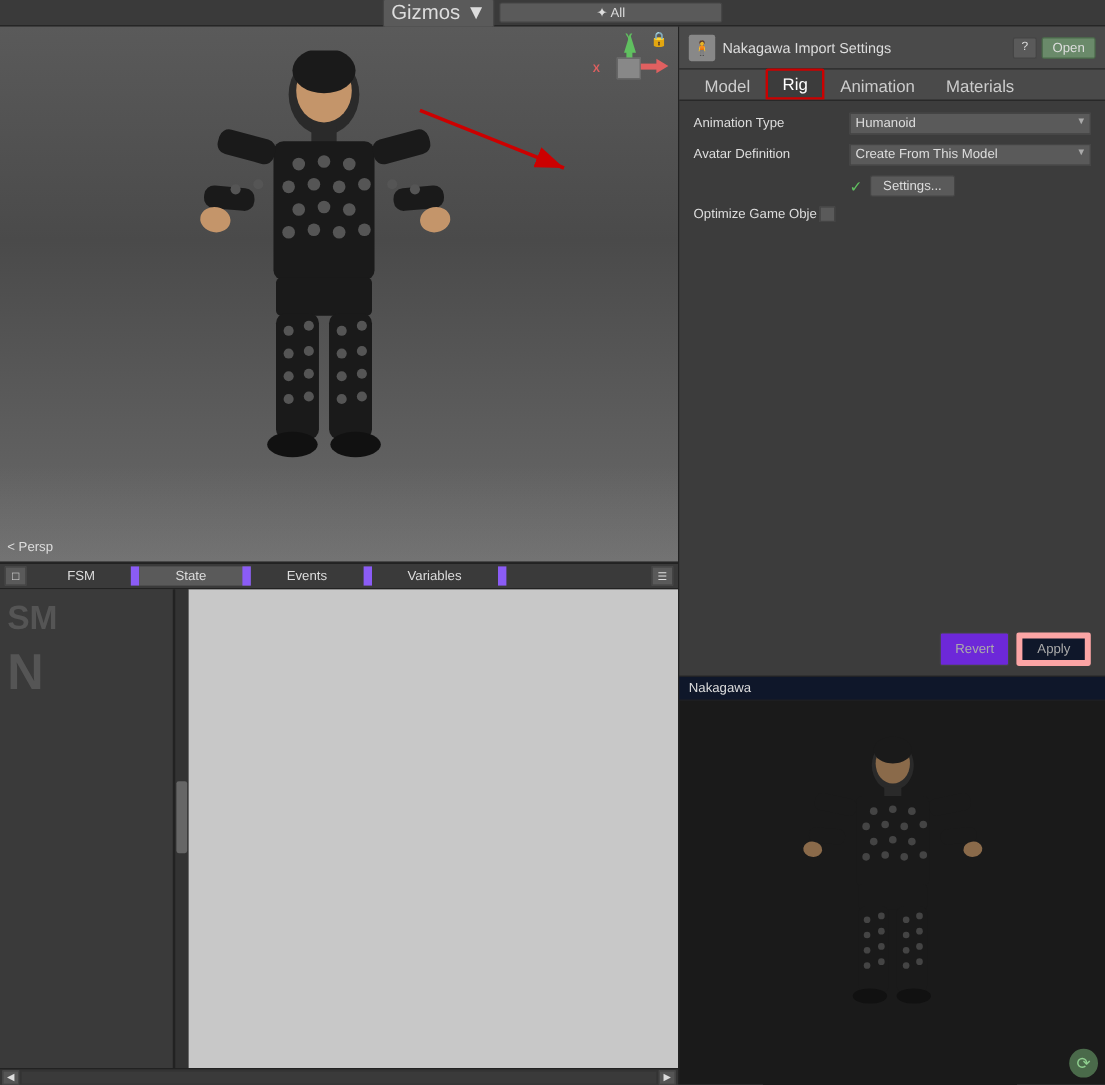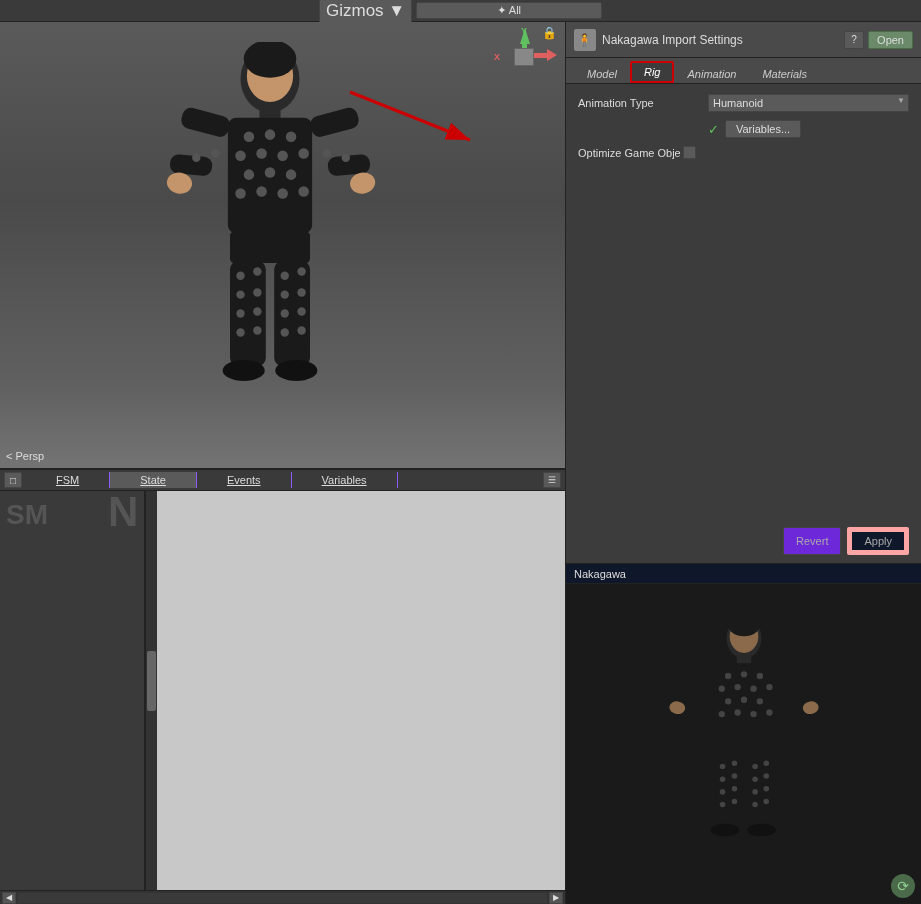--- a/index.html
+++ b/index.html
@@ -125,22 +125,21 @@
     }
     .fsm-tabs {
       display: flex;
       flex: 1;
     }
     .fsm-tab {
       padding: 2px 30px;
       font-size: 11px;
       color: #ddd;
       cursor: pointer;
-      border-right: 1px solid #8b5cf6;
-      text-decoration: underline;
+      border-right: 7px solid #8b5cf6;
     }
     .fsm-tab.active {
       background: #5a5a5a;
     }
 
     .fsm-menu-btn {
       width: 18px;
       height: 16px;
       background: #5a5a5a;
       border: 1px solid #444;
@@ -155,24 +154,23 @@
     .fsm-content {
       flex: 1;
       display: flex;
       overflow: hidden;
     }
     .fsm-sidebar {
       width: 145px;
       background: #3a3a3a;
       border-right: 1px solid #222;
       display: flex;
-      flex-direction: row;
+      flex-direction: column;
       overflow: hidden;
       flex-shrink: 0;
-      gap: 48px;
     }
     .fsm-sidebar-label {
       font-size: 28px;
       font-weight: bold;
       color: #555;
       padding: 10px 6px;
       line-height: 1;
     }
     .fsm-sidebar-label2 {
       font-size: 42px;
@@ -301,28 +299,27 @@
       height: 26px;
       background: #4a4a4a;
       display: flex;
       align-items: flex-end;
       padding: 0 8px;
       border-bottom: 1px solid #222;
       flex-shrink: 0;
     }
     .tab-item {
       padding: 3px 12px;
-      font-size: 11px;
+      font-size: 14px;
       color: #ccc;
       cursor: pointer;
       border: 1px solid transparent;
       border-bottom: none;
       border-radius: 2px 2px 0 0;
       background: transparent;
-      font-style: italic;
     }
     .tab-item.highlighted {
       background: #3c3c3c;
       border: 2px solid #c00;
       color: #fff;
     }
 
     
     .settings-content {
       flex: 1;
@@ -684,24 +681,33 @@
         <div class="select-wrapper">
           <select>
             <option>Humanoid</option>
             <option>None</option>
             <option>Legacy</option>
             <option>Generic</option>
           </select>
         </div>
       </div>
 
+      <div class="settings-row">
+        <div class="settings-label">Avatar Definition</div>
+        <div class="select-wrapper">
+          <select>
+            <option>Create From This Model</option>
+            <option>Copy From Other Avatar</option>
+          </select>
+        </div>
+      </div>
 
       <div class="configure-row">
         <span class="checkmark">✓</span>
-        <button class="configure-btn">Variables...</button>
+        <button class="configure-btn">Settings...</button>
       </div>
 
       <div class="optimize-row">
         <span class="optimize-label">Optimize Game Obje</span>
         <div class="optimize-checkbox"></div>
       </div>
 
     </div>
 
     <div class="settings-buttons">

